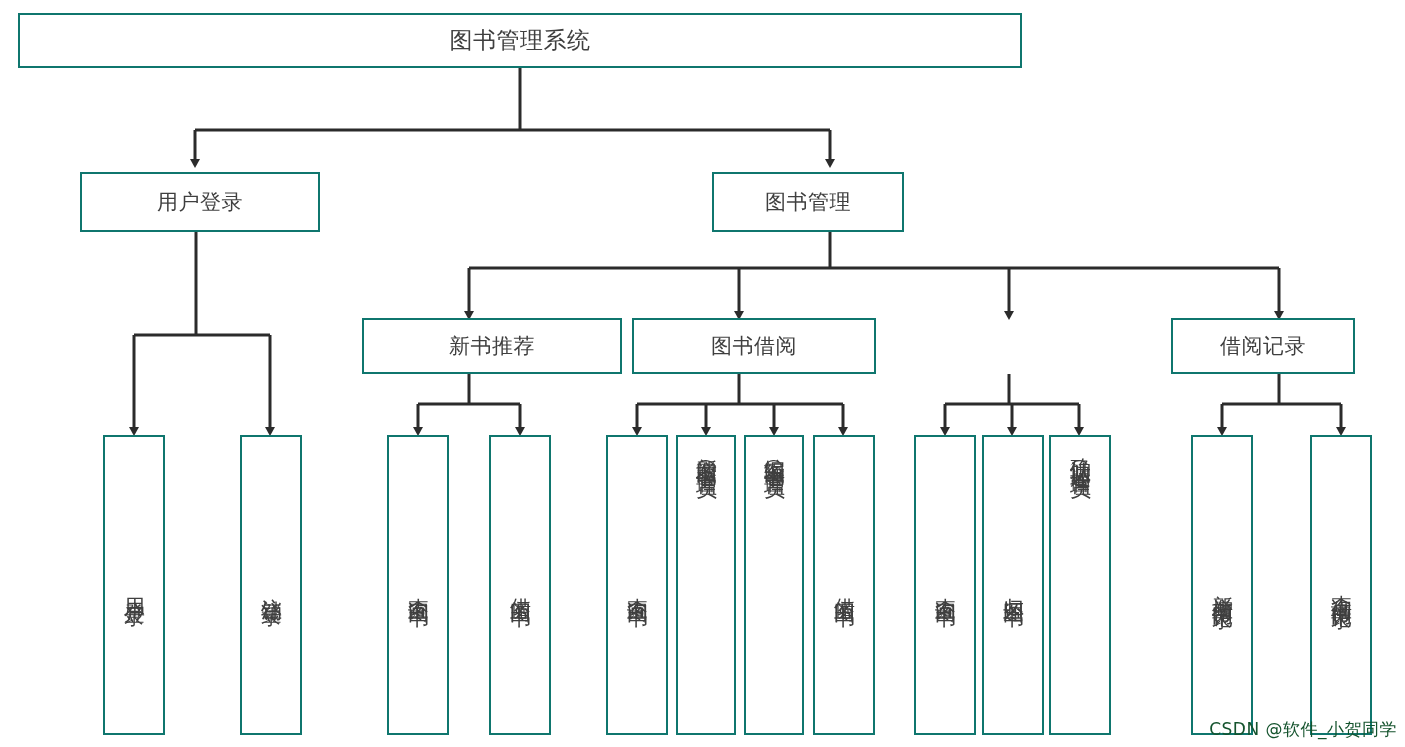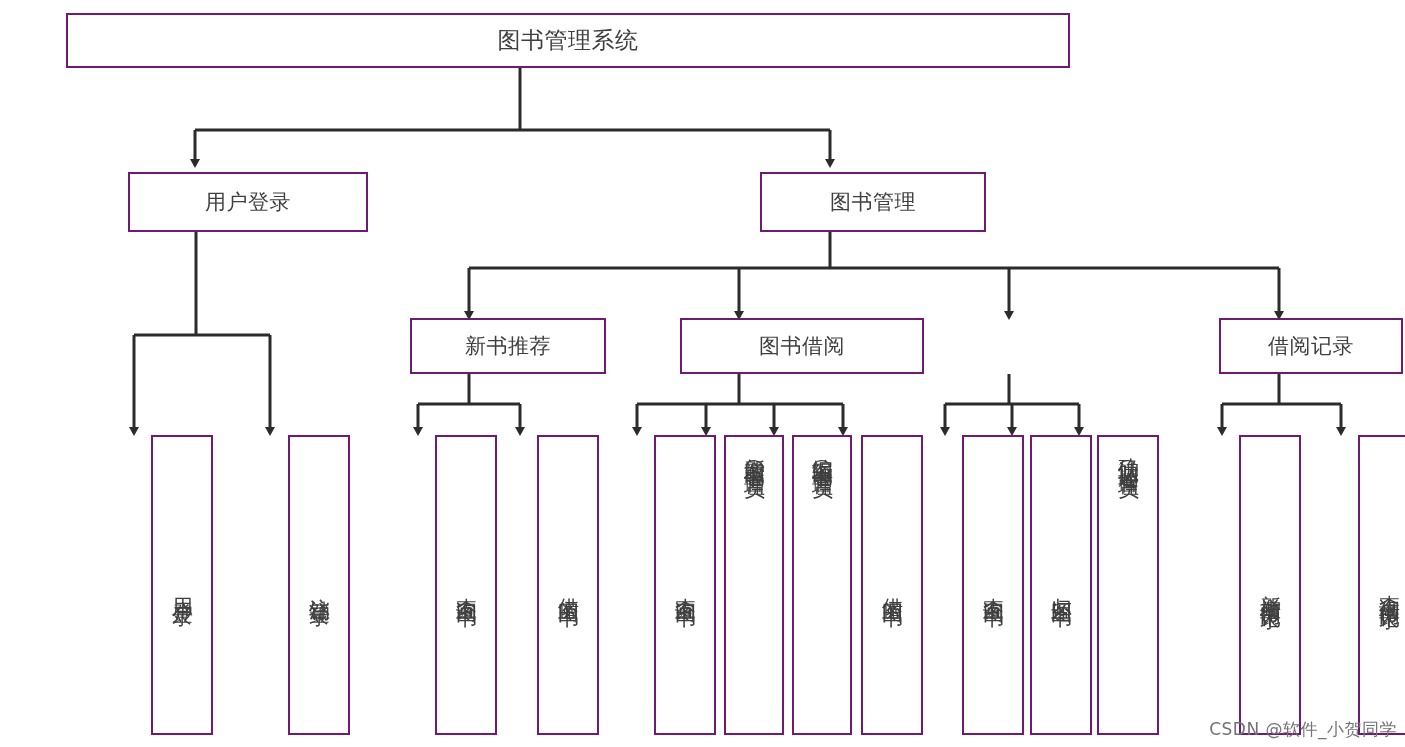--- a/index.html
+++ b/index.html
@@ -24,26 +24,25 @@
     left: 0;
     top: 0;
     width: 1405px;
     height: 747px;
     pointer-events: none;
   }
   .node {
     position: absolute;
     box-sizing: border-box;
     background: #ffffff;
-    border: 2px solid #701a75;
+    border: 2px solid #0f766e;
     display: flex;
     align-items: center;
     justify-content: center;
     color: #3a3a3a;
-    margin-left: 48px;
   }
   .node.root {
     border-width: 2px;
   }
   .node-label {
     color: #3f3f3f;
     letter-spacing: 0.5px;
     line-height: 1.05;
     white-space: nowrap;
   }
@@ -71,21 +70,21 @@
     white-space: nowrap;
   }
   .node.leaf.tall-text {
     align-items: center;
   }
   .watermark {
     position: absolute;
     right: 8px;
     bottom: 6px;
     font-size: 17px;
-    color: #737373;
+    color: #14532d;
     white-space: nowrap;
     letter-spacing: 0.5px;
   }
 </style>
 </head>
 <body>
 
 <div id="diagram-root">
 
   <svg class="connectors" viewBox="0 0 1405 747">
@@ -138,25 +137,25 @@
     </g>
   </svg>
 
   <div class="node root" style="left:18px; top:13px; width:1004px; height:55px;">
     <span class="node-label">图书管理系统</span>
   </div>
 
   <div class="node level2" style="left:80px; top:172px; width:240px; height:60px;">
     <span class="node-label">用户登录</span>
   </div>
-  <div class="node level2" style="left:712px; top:172px; width:226px; height:60px;">
+  <div class="node level2" style="left:712px; top:172px; width:192px; height:60px;">
     <span class="node-label">图书管理</span>
   </div>
 
-  <div class="node level3" style="left:362px; top:318px; width:196px; height:56px;">
+  <div class="node level3" style="left:362px; top:318px; width:260px; height:56px;">
     <span class="node-label">新书推荐</span>
   </div>
   <div class="node level3" style="left:632px; top:318px; width:244px; height:56px;">
     <span class="node-label">图书借阅</span>
   </div>
   <div class="node level3" style="left:1171px; top:318px; width:184px; height:56px;">
     <span class="node-label">借阅记录</span>
   </div>
 
   <div class="node leaf tall-text" style="left:103px; top:435px; width:62px; height:300px;">

